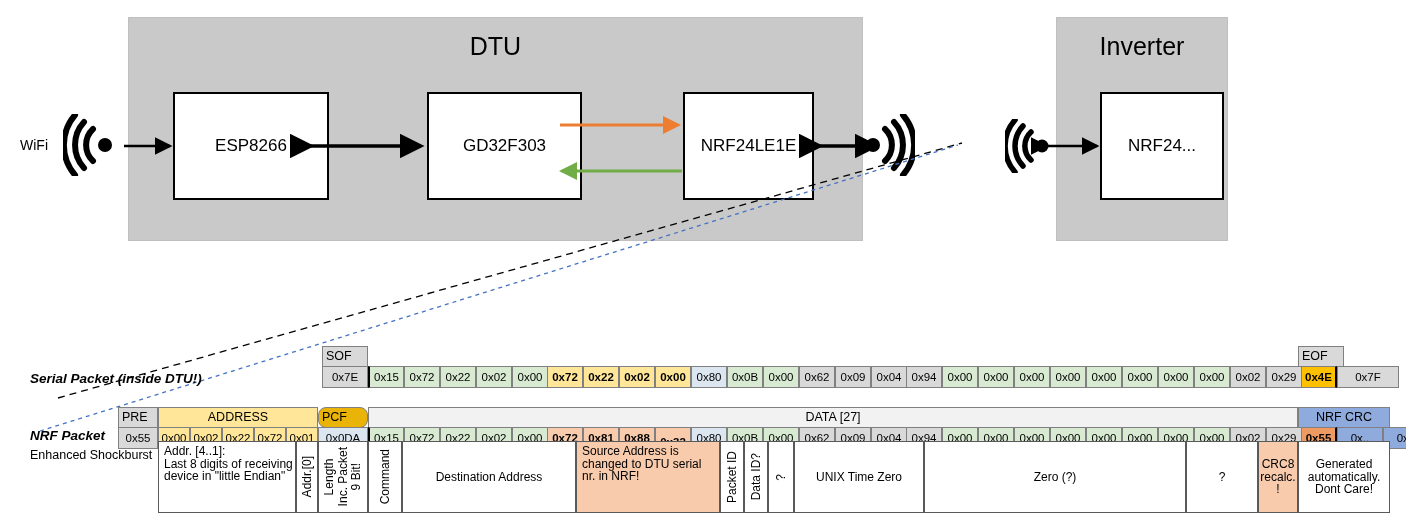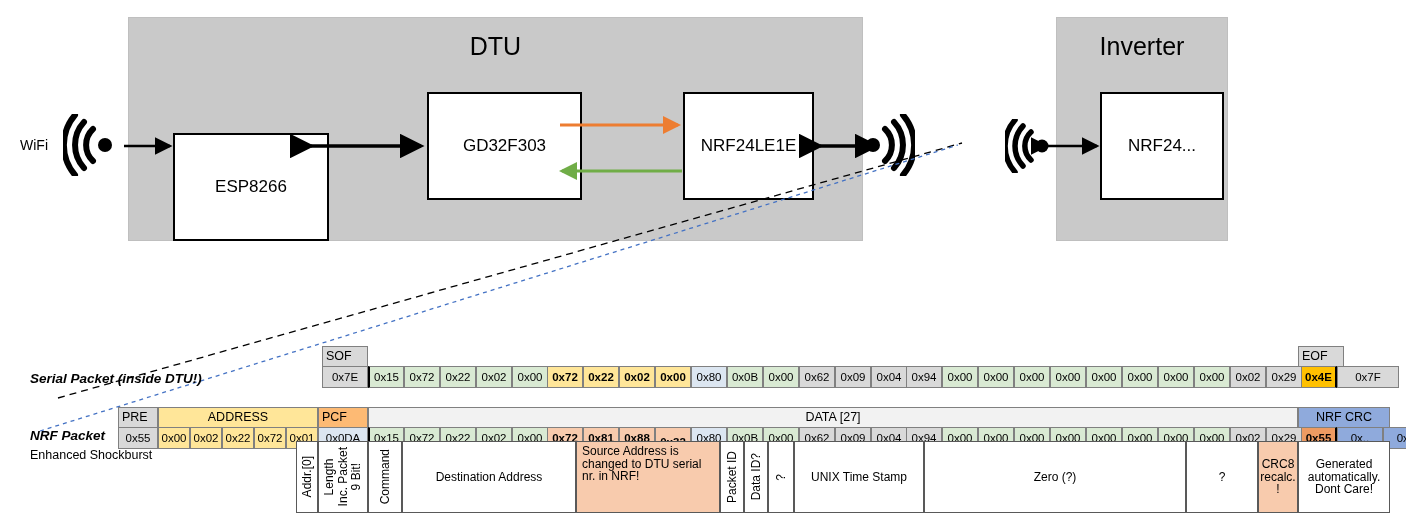--- a/index.html
+++ b/index.html
@@ -95,21 +95,21 @@
 <div id="block-diagram">
 
   <div class="group-box" style="left:128px; top:17px; width:735px; height:224px;">
     <div class="group-title">DTU</div>
   </div>
 
   <div class="group-box" style="left:1056px; top:17px; width:172px; height:224px;">
     <div class="group-title">Inverter</div>
   </div>
 
-  <div class="chip" style="left:173px; top:92px; width:156px; height:108px;margin-top:41px;">
+  <div class="chip" style="left:173px; top:92px; width:156px; height:108px;">
     <span>ESP8266</span>
   </div>
   <div class="chip" style="left:427px; top:92px; width:155px; height:108px;">
     <span>GD32F303</span>
   </div>
   <div class="chip" style="left:683px; top:92px; width:131px; height:108px;">
     <span>NRF24LE1E</span>
   </div>
   <div class="chip" style="left:1100px; top:92px; width:124px; height:108px;">
     <span>NRF24...</span>
@@ -282,21 +282,21 @@
         <span>0x7F</span>
       </div>
     </div>
 
   <div class="cell hdr left" style="left:118px; top:407px; width:40px; height:21px; background:#d9d9d9;">
     <span>PRE</span>
   </div>
   <div class="cell hdr" style="left:158px; top:407px; width:160px; height:21px; background:#ffe699;">
     <span>ADDRESS</span>
   </div>
-  <div class="cell hdr left" style="left:318px; top:407px; width:50px; height:21px; background:#fdba74;">
+  <div class="cell hdr left" style="left:318px; top:407px; width:50px; height:21px; background:#eab308;border-radius:8px;">
     <span>PCF</span>
   </div>
   <div class="cell hdr" style="left:368px; top:407px; width:930px; height:21px; background:#f2f2f2;">
     <span>DATA [27]</span>
   </div>
   <div class="cell hdr" style="left:1298px; top:407px; width:92px; height:21px; background:#8faadc;">
     <span>NRF CRC</span>
   </div>
 
   <div id="nrf-bytes">
@@ -403,20 +403,23 @@
         <span>0x55</span>
       </div>
       <div class="cell" style="left: 1337px; top: 427px; width: 46px; height: 22px; background: rgb(143, 170, 220);">
         <span>0x..</span>
       </div>
       <div class="cell" style="left: 1383px; top: 427px; width: 46px; height: 22px; background: rgb(143, 170, 220);">
         <span>0x..</span>
       </div>
     </div>
 
+  <div class="cell desc left" style="left:158px; top:441px; width:138px; height:72px; background:#fff;">
+    <span id="d-addr">Addr. [4..1]:<br>Last 8 digits of receiving<br>device in "little Endian"</span>
+  </div>
   <div class="cell desc" style="left:296px; top:441px; width:22px; height:72px; background:#fff;">
     <span class="vert">Addr.[0]</span>
   </div>
   <div class="cell desc" style="left:318px; top:441px; width:50px; height:72px; background:#fff;">
     <span class="vert-group">
       <span class="vert">9 Bit!</span>
       <span class="vert">Inc. Packet</span>
       <span class="vert">Length</span>
     </span>
   </div>
@@ -432,21 +435,21 @@
   <div class="cell desc" style="left:720px; top:441px; width:24px; height:72px; background:#fff;">
     <span class="vert">Packet ID</span>
   </div>
   <div class="cell desc" style="left:744px; top:441px; width:24px; height:72px; background:#fff;">
     <span class="vert">Data ID?</span>
   </div>
   <div class="cell desc" style="left:768px; top:441px; width:26px; height:72px; background:#fff;">
     <span class="vert">?</span>
   </div>
   <div class="cell desc" style="left:794px; top:441px; width:130px; height:72px; background:#fff;">
-    <span>UNIX Time Stamp</span>
+    <span>UNIX Time Zero</span>
   </div>
   <div class="cell desc" style="left:924px; top:441px; width:262px; height:72px; background:#fff;">
     <span>Zero (?)</span>
   </div>
   <div class="cell desc" style="left:1186px; top:441px; width:72px; height:72px; background:#fff;">
     <span>?</span>
   </div>
   <div class="cell desc" style="left:1258px; top:441px; width:40px; height:72px; background:#f8cbad;">
     <span id="d-crc8">CRC8<br>recalc.<br>!</span>
   </div>

